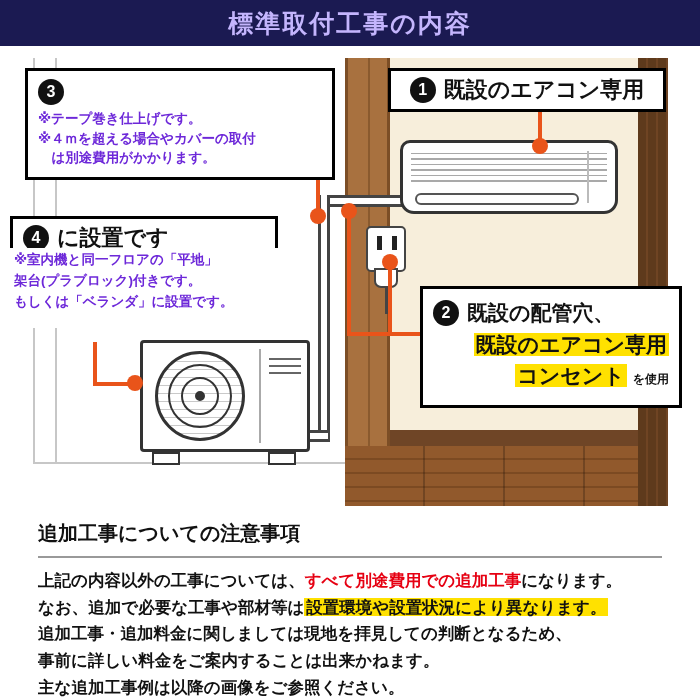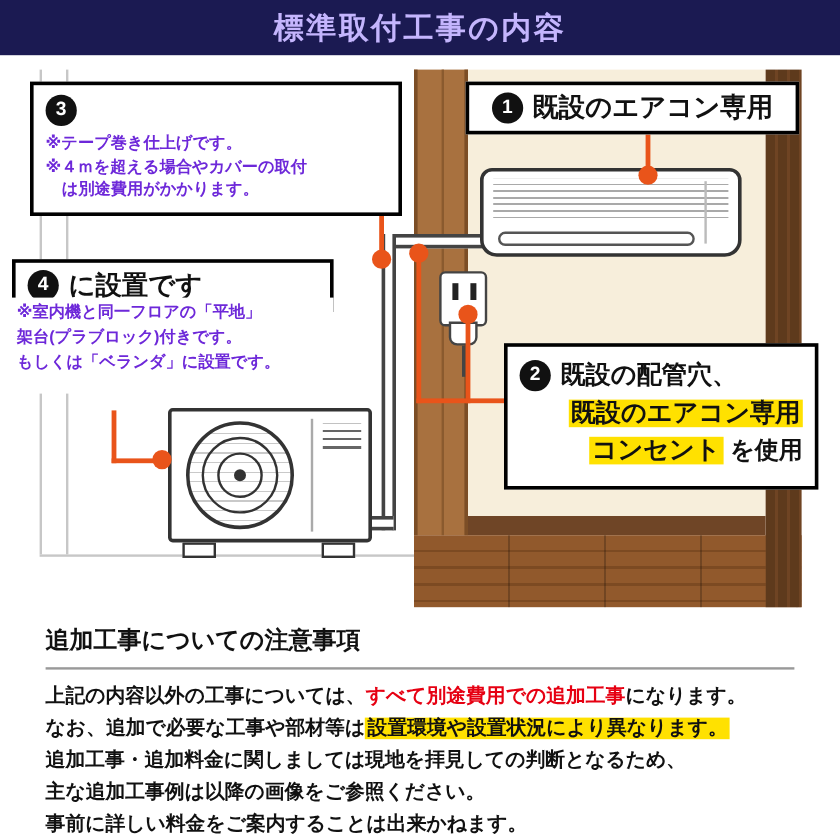--- a/index.html
+++ b/index.html
@@ -98,21 +98,21 @@
   .c3 { left:25px; top:22px; width:310px; height:112px; padding:8px 10px; }
   .c3 .head { display:flex; align-items:center; gap:8px; }
   .c3 .t { font-size:21px; font-weight:bold; }
   .rednote { color:#6d28d9; font-size:13.5px; font-weight:bold; line-height:1.45; }
   .c3 .notes { margin-top:4px; }
   .c2 { left:420px; top:240px; width:262px; height:122px; padding:8px 10px; }
   .c2 .row1 { display:flex; align-items:center; gap:8px; }
   .c2 .t { font-size:21px; font-weight:bold; line-height:1.5; }
   .c2 .ind { margin-left:34px;text-align:right; }
   .hl { background:#ffe100; padding:0 2px; }
-  .c2 .suffix { font-size:20px; font-weight:bold; margin-left:6px; }
+  .c2 .suffix { font-size:12px; font-weight:bold; margin-left:6px; }
   .c4t { left:10px; top:170px; width:268px; height:44px; display:flex; align-items:center; gap:8px; padding:0 10px; }
   .c4t .t { font-size:22px; font-weight:bold; }
   .c4n { left:10px; top:202px; width:268px; height:80px; background:#fff; z-index:5; padding:2px 4px; }
   .c4n .rednote { font-size:13.5px; line-height:1.55; }
   
   .notes-sec { position:absolute; left:0; top:506px; width:700px; height:194px; background:#fff; padding:14px 38px 0 38px; }
   .notes-head { font-size:20px; font-weight:bold; }
   .notes-div { border-top:2px solid #999; margin:9px 0 9px 0; }
   .para { font-size:16.5px; font-weight:bold; line-height:1.62; }
   .red { color:#e60012; }
@@ -222,17 +222,17 @@
   <div class="notes-sec">
     <div class="notes-head">追加工事についての注意事項</div>
     <div class="notes-div"></div>
     <div class="para">
       <span>上記の内容以外の工事については、</span><span class="red">すべて別途費用での追加工事</span><span>になります。</span>
     </div>
     <div class="para">
       <span>なお、追加で必要な工事や部材等は</span><span class="hl">設置環境や設置状況により異なります。</span>
     </div>
     <div class="para">追加工事・追加料金に関しましては現地を拝見しての判断となるため、</div>
+    <div class="para">事前に詳しい料金をご案内することは出来かねます。</div>
     <div class="para">主な追加工事例は以降の画像をご参照ください。</div>
-    <div class="para">事前に詳しい料金をご案内することは出来かねます。</div>
   </div>
 
 </div>
 
 </body></html>

